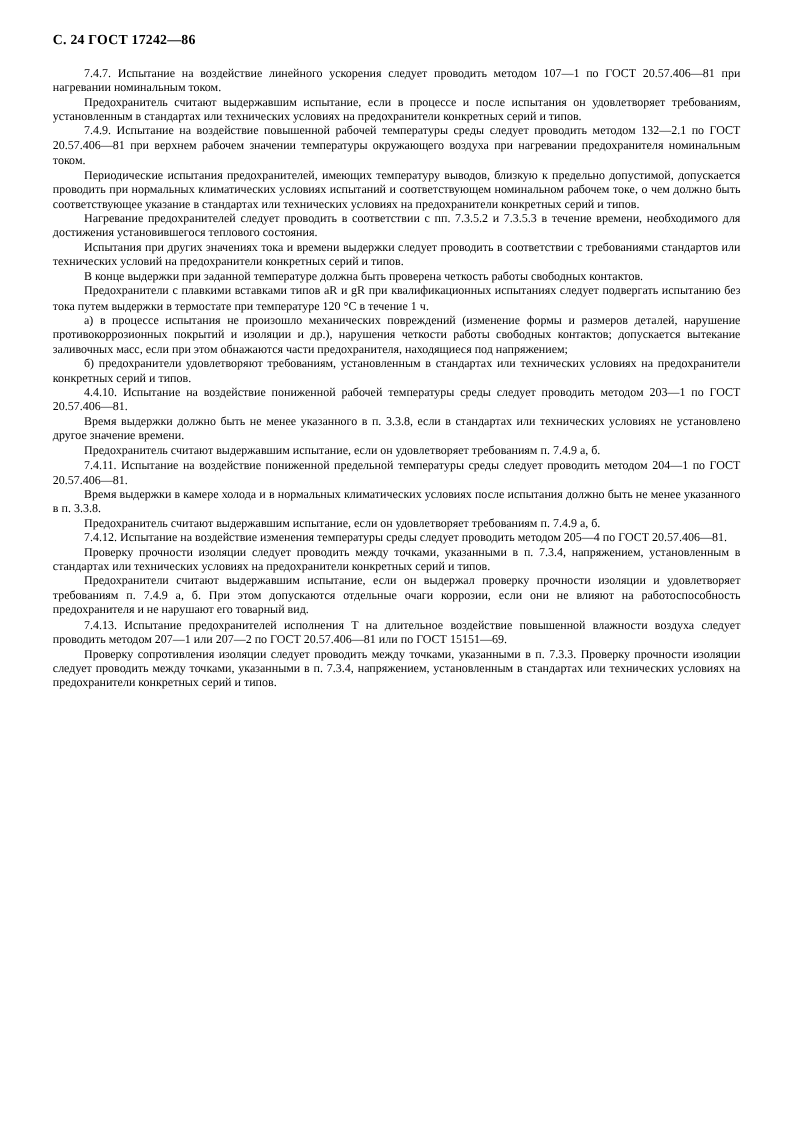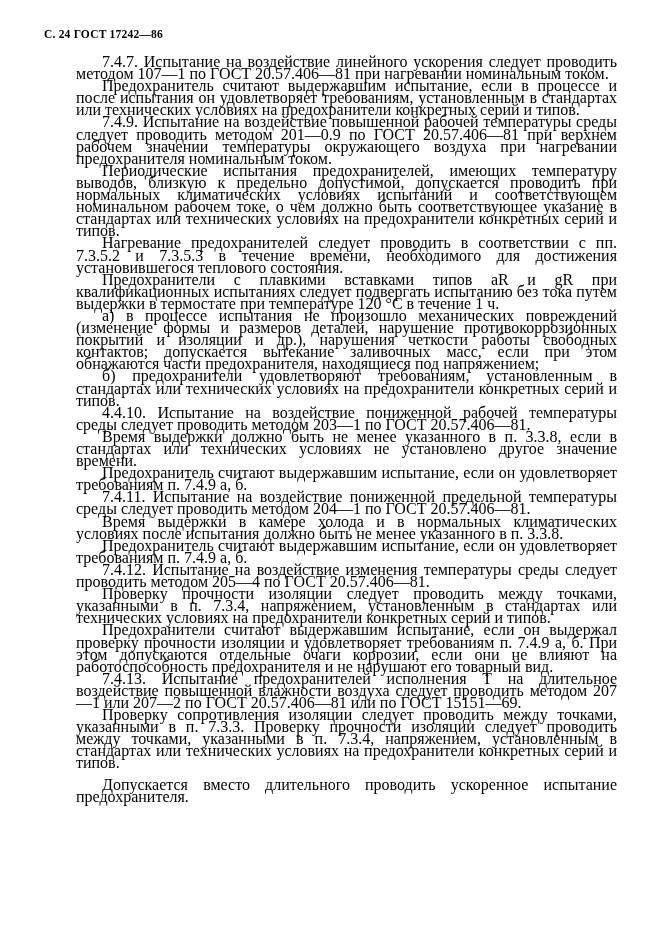--- a/index.html
+++ b/index.html
@@ -22,59 +22,59 @@
   }
   .header {
     font-family: "Liberation Serif", serif;
     font-size: 11.5px;
     font-weight: bold;
     letter-spacing: 0.2px;
     margin: 0 0 16px 0;
     color: #000;
   }
   .body-text {
-    font-size: 16px;
+    font-size: 10px;
     line-height: 12.1px;
     text-align: justify;
     color: #000;
-    margin-left: 32px;
   }
   .body-text p {
     margin: 0;
     text-indent: 26px;
     hyphens: manual;
   }
   .spacer-md {
     height: 9px;
   }
 </style>
 </head>
 <body>
 
 <div class="page">
 
   <div class="header">С. 24 ГОСТ 17242—86</div>
 
   <div class="body-text">
     <p>7.4.7. Испытание на воздействие линейного ускорения следует проводить методом 107—1 по ГОСТ 20.57.406—81 при нагревании номинальным током.</p>
     <p>Предохранитель считают выдержавшим испытание, если в процессе и после испытания он удовлетворяет требованиям, установленным в стандартах или технических условиях на предохранители конкретных серий и типов.</p>
-    <p>7.4.9. Испытание на воздействие повышенной рабочей температуры среды следует проводить методом 201—0.9 по ГОСТ 20.57.406—81 при верхнем рабочем значении температуры окружающего воздуха при нагревании предохранителя номинальным током.</p>
+    <p>7.4.9. Испытание на воздействие повышенной рабочей температуры среды следует проводить методом 132—2.1 по ГОСТ 20.57.406—81 при верхнем рабочем значении температуры окружающего воздуха при нагревании предохранителя номинальным током.</p>
     <p>Периодические испытания предохранителей, имеющих температуру выводов, близкую к предельно допустимой, допускается проводить при нормальных климатических условиях испытаний и соответствующем номинальном рабочем токе, о чем должно быть соответствующее указание в стандартах или технических условиях на предохранители конкретных серий и типов.</p>
     <p>Нагревание предохранителей следует проводить в соответствии с пп. 7.3.5.2 и 7.3.5.3 в течение времени, необходимого для достижения установившегося теплового состояния.</p>
+    <p>Испытания при других значениях тока и времени выдержки следует проводить в соответствии с требованиями стандартов или технических условий на предохранители конкретных серий и типов.</p>
+    <p>В конце выдержки при заданной температуре должна быть проверена четкость работы свободных контактов.</p>
     <p>Предохранители с плавкими вставками типов аR и gR при квалификационных испытаниях следует подвергать испытанию без тока путем выдержки в термостате при температуре 120 °С в течение 1 ч.</p>
     <p>а) в процессе испытания не произошло механических повреждений (изменение формы и размеров деталей, нарушение противокоррозионных покрытий и изоляции и др.), нарушения четкости работы свободных контактов; допускается вытекание заливочных масс, если при этом обнажаются части предохранителя, находящиеся под напряжением;</p>
     <p>б) предохранители удовлетворяют требованиям, установленным в стандартах или технических условиях на предохранители конкретных серий и типов.</p>
     <p>4.4.10. Испытание на воздействие пониженной рабочей температуры среды следует проводить методом 203—1 по ГОСТ 20.57.406—81.</p>
     <p>Время выдержки должно быть не менее указанного в п. 3.3.8, если в стандартах или технических условиях не установлено другое значение времени.</p>
     <p>Предохранитель считают выдержавшим испытание, если он удовлетворяет требованиям п. 7.4.9 а, б.</p>
     <p>7.4.11. Испытание на воздействие пониженной предельной температуры среды следует проводить методом 204—1 по ГОСТ 20.57.406—81.</p>
     <p>Время выдержки в камере холода и в нормальных климатических условиях после испытания должно быть не менее указанного в п. 3.3.8.</p>
     <p>Предохранитель считают выдержавшим испытание, если он удовлетворяет требованиям п. 7.4.9 а, б.</p>
     <p>7.4.12. Испытание на воздействие изменения температуры среды следует проводить методом 205—4 по ГОСТ 20.57.406—81.</p>
     <p>Проверку прочности изоляции следует проводить между точками, указанными в п. 7.3.4, напряжением, установленным в стандартах или технических условиях на предохранители конкретных серий и типов.</p>
     <p>Предохранители считают выдержавшим испытание, если он выдержал проверку прочности изоляции и удовлетворяет требованиям п. 7.4.9 а, б. При этом допускаются отдельные очаги коррозии, если они не влияют на работоспособность предохранителя и не нарушают его товарный вид.</p>
     <p>7.4.13. Испытание предохранителей исполнения Т на длительное воздействие повышенной влажности воздуха следует проводить методом 207—1 или 207—2 по ГОСТ 20.57.406—81 или по ГОСТ 15151—69.</p>
     <p>Проверку сопротивления изоляции следует проводить между точками, указанными в п. 7.3.3. Проверку прочности изоляции следует проводить между точками, указанными в п. 7.3.4, напряжением, установленным в стандартах или технических условиях на предохранители конкретных серий и типов.</p>
     <div class="spacer-md"></div>
-    <p>Допускается вместо длительного проводить ускоренное испытание предохранителя.</p>
   </div>
 
 </div>
 
 </body></html>

